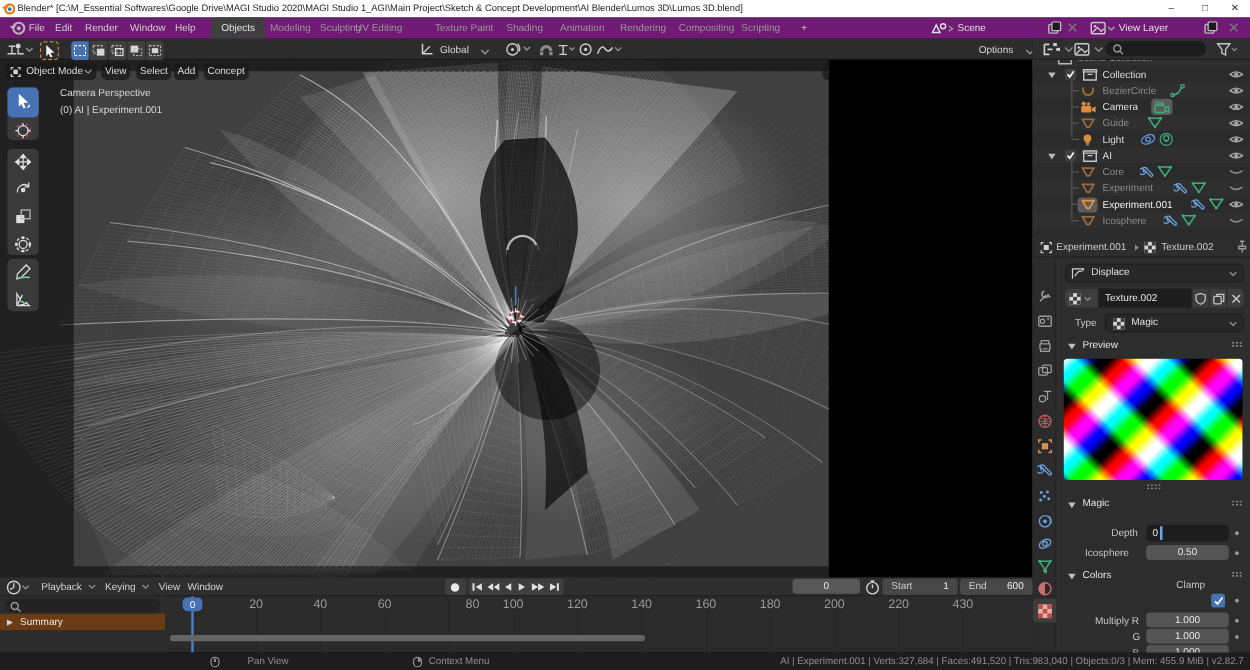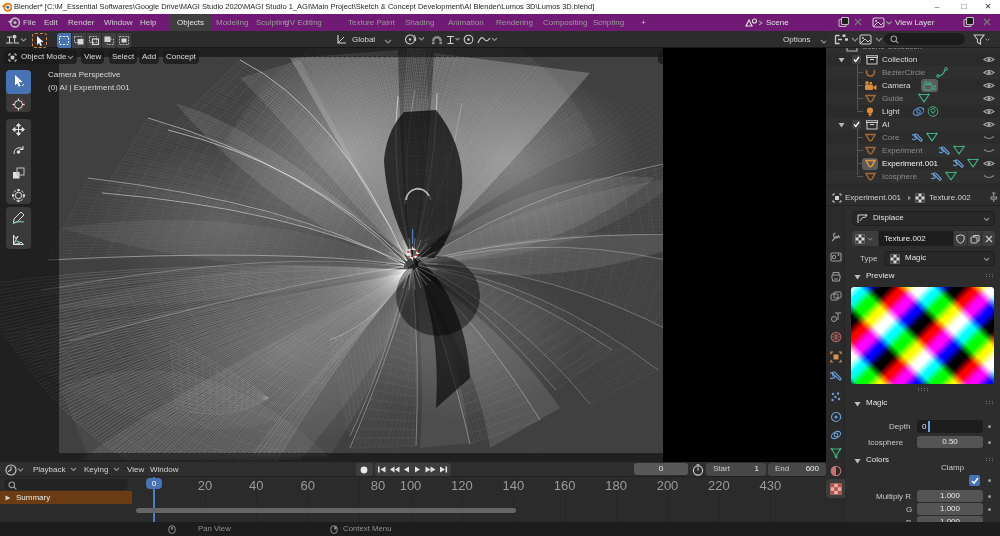--- a/index.html
+++ b/index.html
@@ -28,21 +28,21 @@
 #rightcol { position:absolute; left:826px; top:31px; width:174px; height:491px; background:#2b2b2b; }
 #outlhead { position:absolute; left:0; top:0; width:174px; height:17px; background:#2e2e2e; border-bottom:1px solid #1f1f1f; }
 #outliner { position:absolute; left:0; top:17px; width:174px; height:140px; background:#2b2b2b; overflow:hidden; }
 .orow { position:absolute; left:0; width:174px; height:13px; line-height:13px; }
 #props { position:absolute; left:0; top:158px; width:174px; height:333px; background:#2d2d2d; }
 #ptabs { position:absolute; left:0; top:17px; width:19px; height:316px; background:#2b2b2b; border-right:1px solid #242424; }
 
 #timeline { position:absolute; left:0; top:462px; width:826px; height:60px; background:#2b2b2b; }
 #tlhead { position:absolute; left:0; top:0; width:826px; height:15px; background:#2e2e2e; border-bottom:1px solid #222; }
 #tlbody { position:absolute; left:0; top:0; width:826px; height:60px; }
-.rnum { position:absolute; top:16px; color:#9a9a9a; font-size:13px; transform:translateX(-50%); }
+.rnum { position:absolute; top:16px; color:#9a9a9a; font-size:10px; transform:translateX(-50%); }
 .gline { position:absolute; top:15px; width:1px; height:45px; background:#262626; }
 
 #status { position:absolute; left:0; top:522px; width:1000px; height:14px; background:#1d1d1d; color:#8f8f8f; line-height:14px; font-size:7.8px; }
 #magicprev { position:absolute; left:25px; top:98px; width:143px; height:97px; background:#000; border-radius:3px; overflow:hidden; }
 #magicprev .mg { position:absolute; left:-90px; top:-90px; width:340px; height:290px; mix-blend-mode:screen; }
 .field { background:#545454; border-radius:3px; color:#e8e8e8; text-align:center; height:12px; line-height:12px; position:absolute; }
 </style>
 </head>
 <body>
 <div id="titlebar">
@@ -2159,13 +2159,14 @@
   <svg class="abs" style="left:168px;top:3px" width="8" height="9" viewBox="0 0 8 9">
       <rect x="0.8" y="0.8" width="6.4" height="7.6" rx="3" fill="none" stroke="#909090" stroke-width="1"></rect>
       <rect x="3.2" y="2" width="1.6" height="2.6" fill="#909090"></rect>
     </svg>
   <span class="abs" style="left:198px">Pan View</span>
   <svg class="abs" style="left:330px;top:3px" width="8" height="9" viewBox="0 0 8 9">
       <rect x="0.8" y="0.8" width="6.4" height="7.6" rx="3" fill="none" stroke="#909090" stroke-width="1"></rect>
       <rect x="4.2" y="1.4" width="2.4" height="3" fill="#909090"></rect>
     </svg>
   <span class="abs" style="left:343px">Context Menu</span>
+  <span class="abs" style="right:5px">AI | Experiment.001 | Verts:327,684 | Faces:491,520 | Tris:983,040 | Objects:0/3 | Mem: 455.9 MiB | v2.82.7</span>
 </div>
 
 </body></html>

